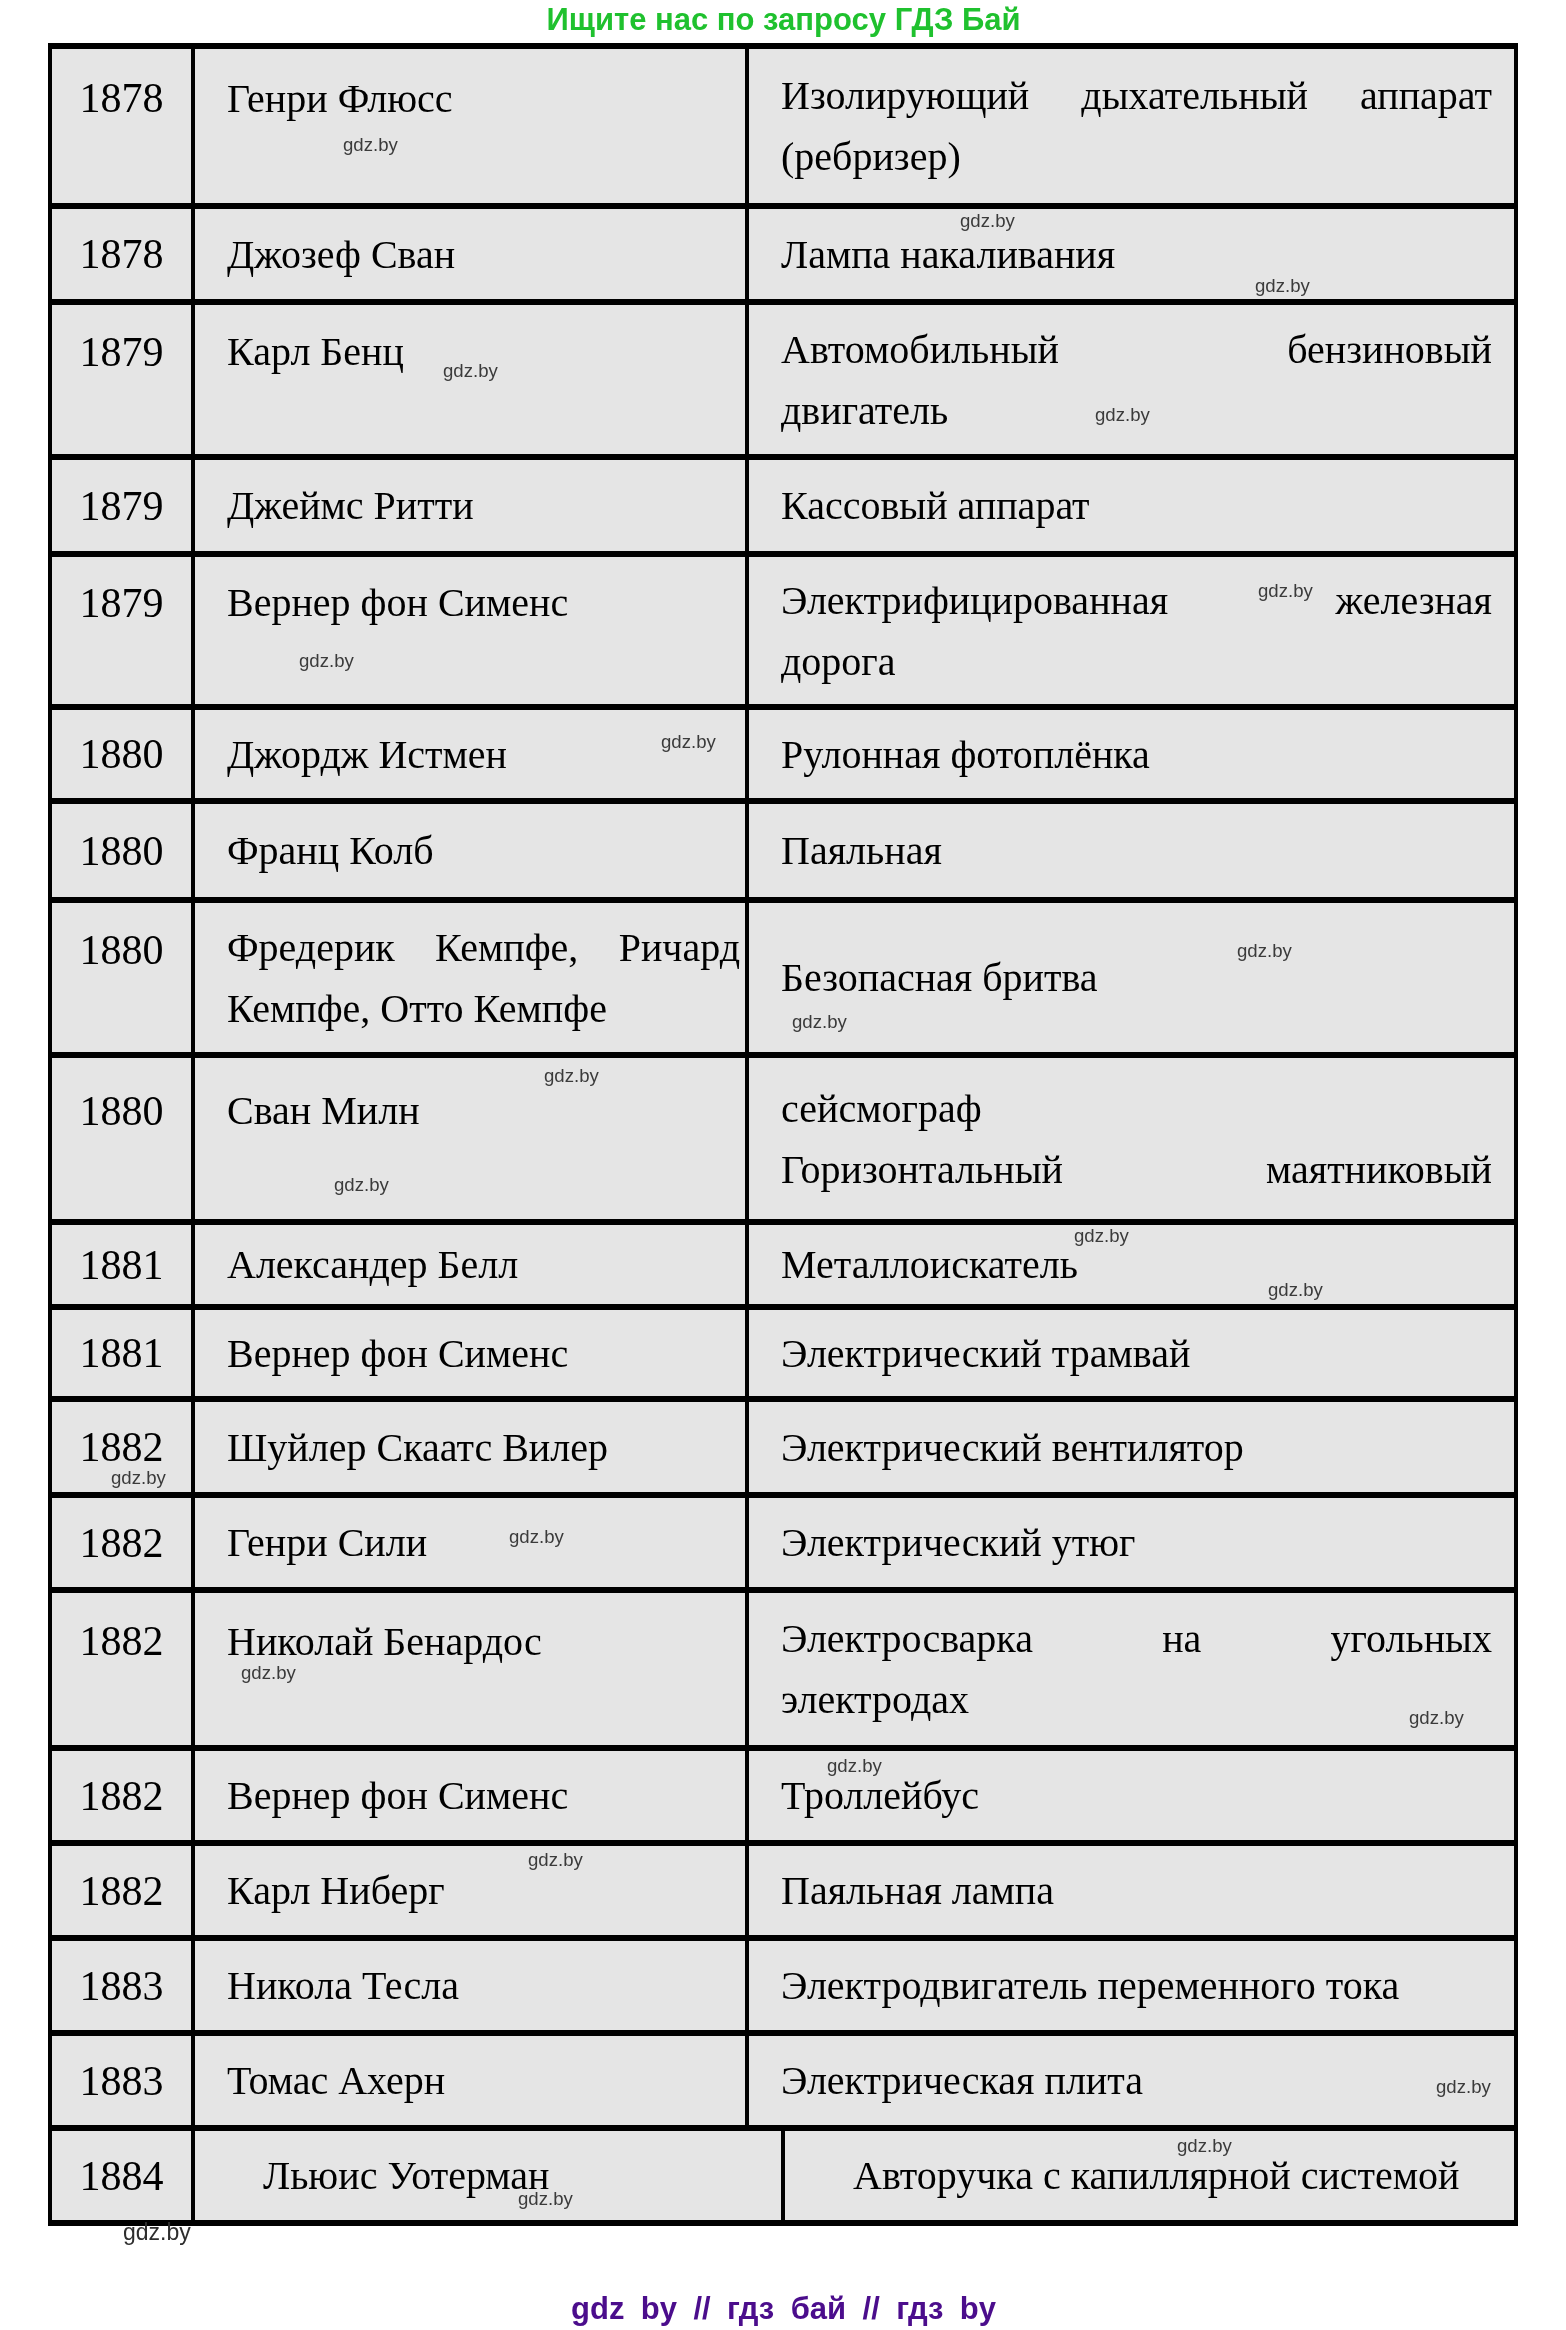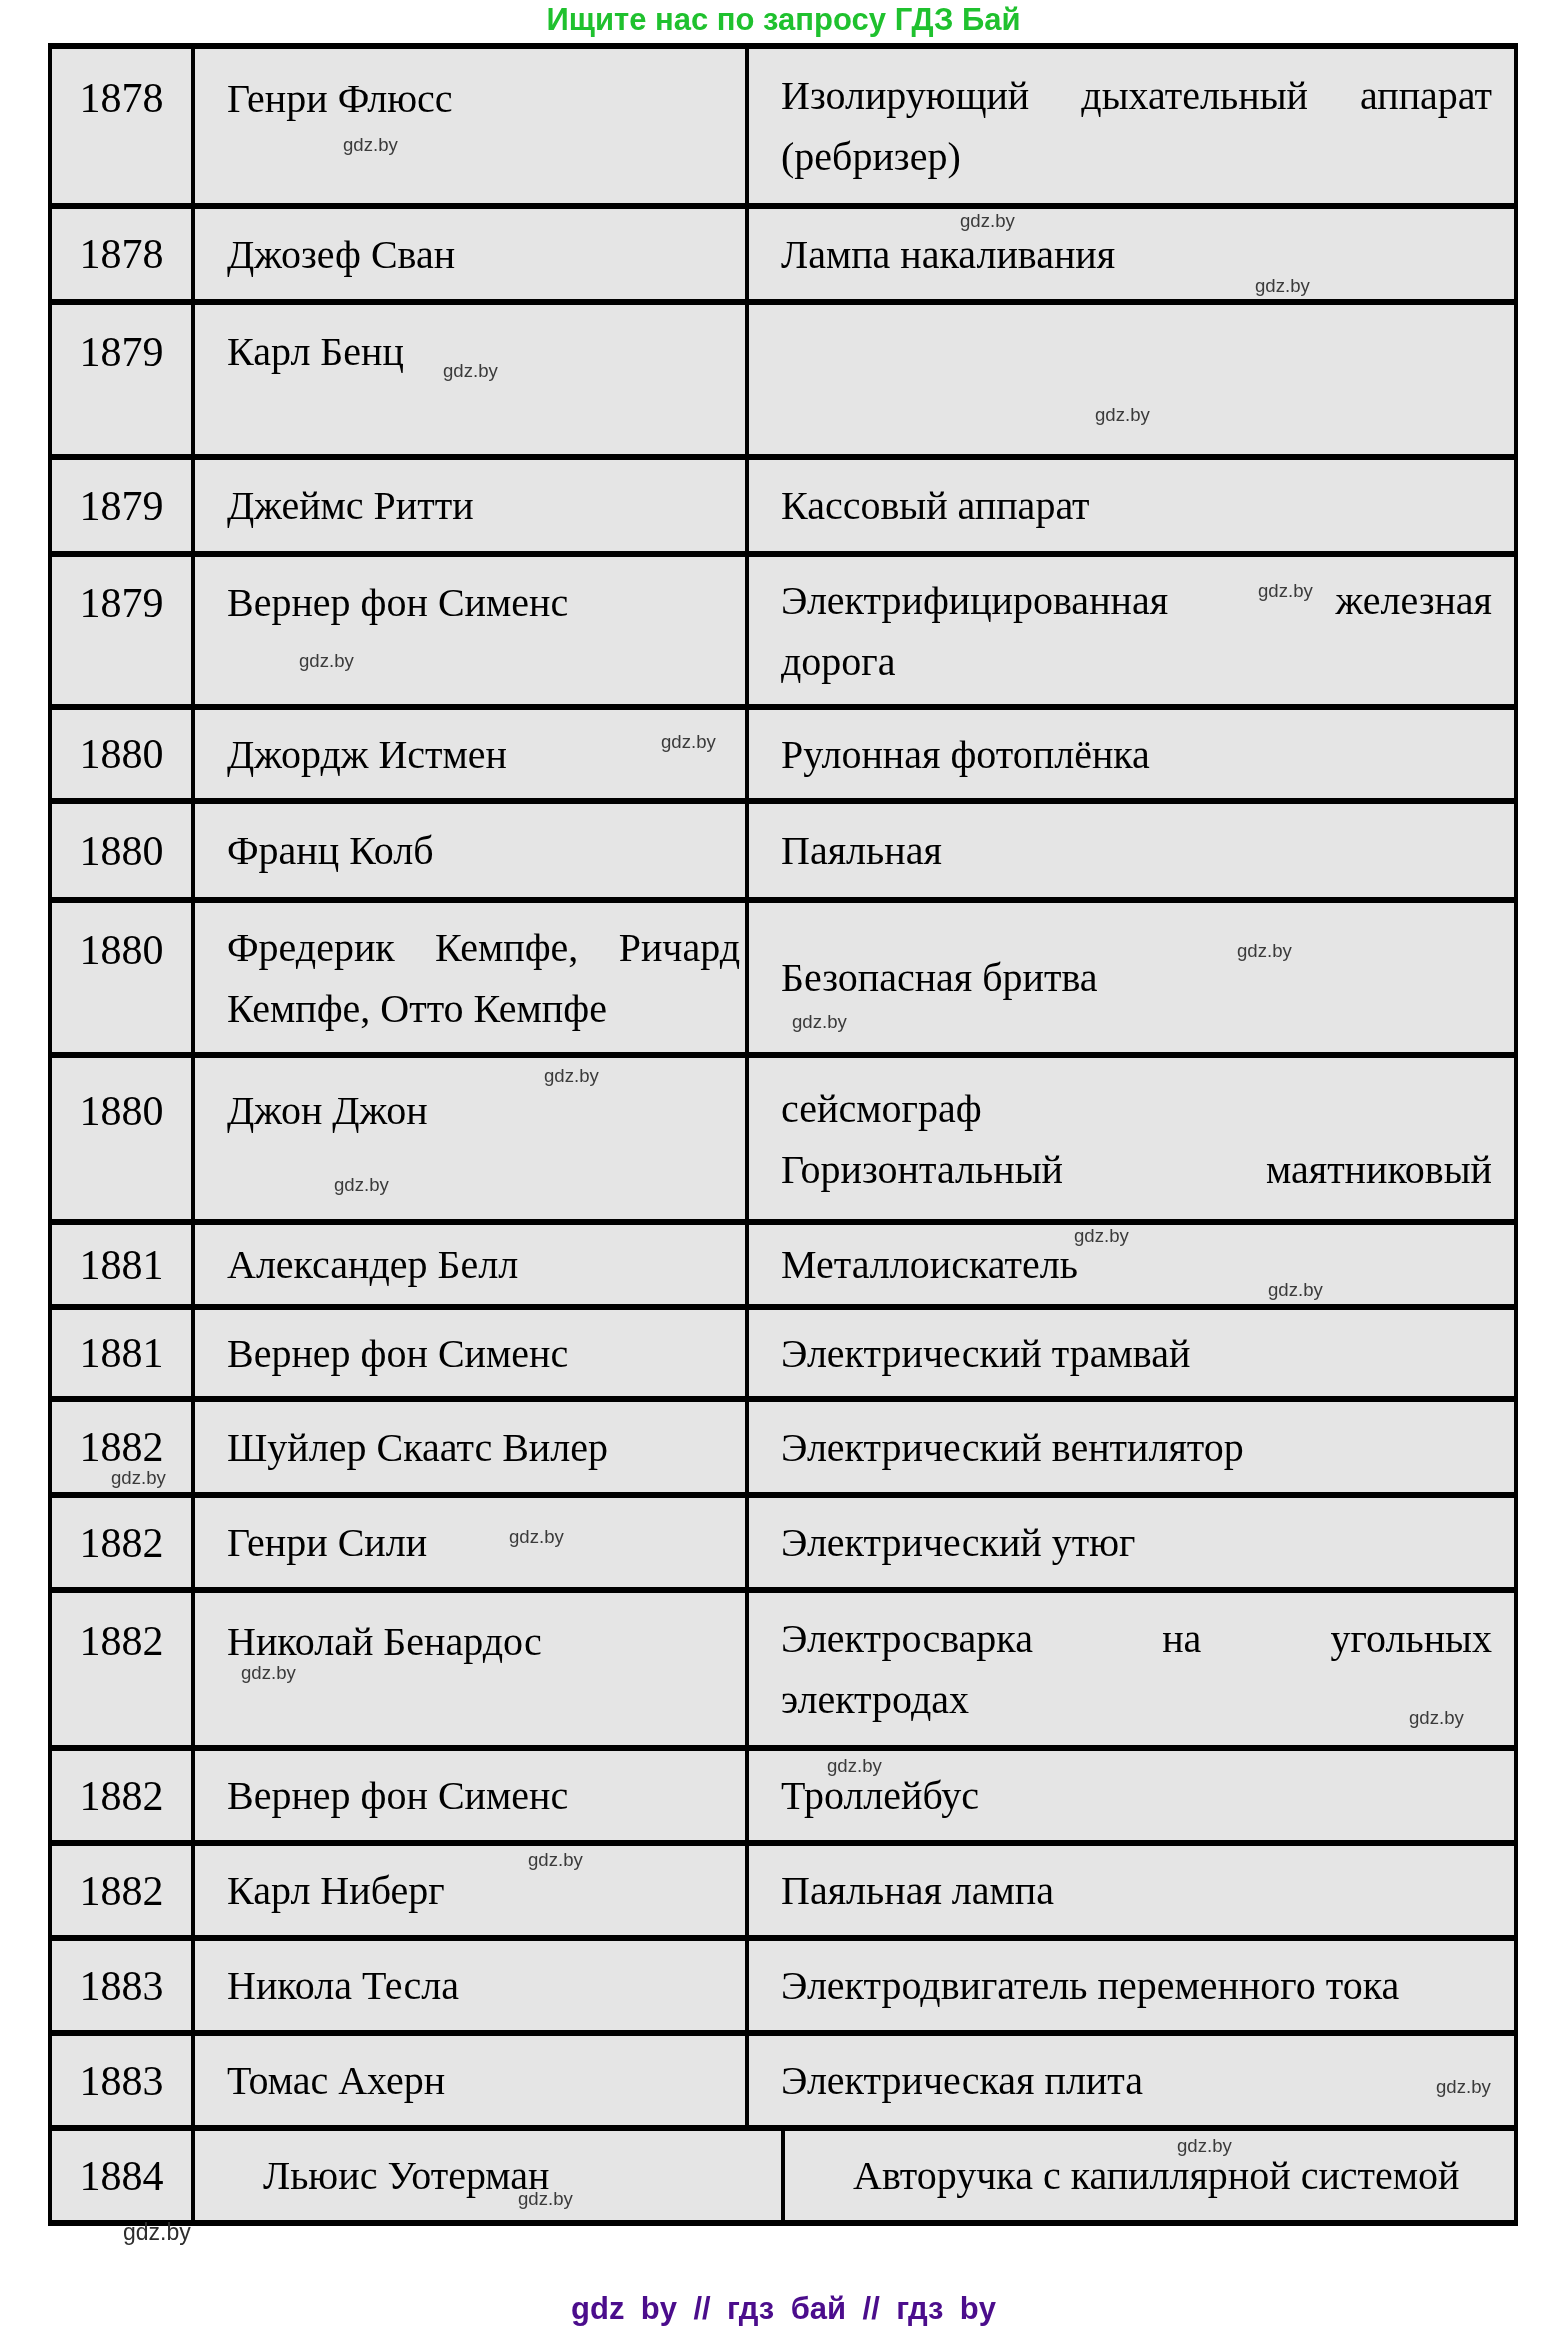--- a/index.html
+++ b/index.html
@@ -118,20 +118,24 @@
       <div class="cell cell-year">
         <div class="cell-text">1879</div>
       </div>
       <div class="cell cell-inventor">
         <div class="line-block single">
           <div class="line">Карл Бенц</div>
         </div>
         <div class="wm" style="left: 248px; top: 57px;">gdz.by</div>
       </div>
       <div class="cell cell-invention">
+        <div class="line-block">
+          <div class="line j">Автомобильный бензиновый</div>
+          <div class="line">двигатель</div>
+        </div>
         <div class="wm" style="left: 346px; top: 101px;">gdz.by</div>
       </div>
     </div>
     <div class="row" style="height: 97px;">
       <div class="cell cell-year">
         <div class="cell-text">1879</div>
       </div>
       <div class="cell cell-inventor">
         <div class="line-block single">
           <div class="line">Джеймс Ритти</div>
@@ -209,21 +213,21 @@
         <div class="wm" style="left: 488px; top: 39px;">gdz.by</div>
         <div class="wm" style="left: 43px; top: 110px;">gdz.by</div>
       </div>
     </div>
     <div class="row tall" style="height: 167px;">
       <div class="cell cell-year">
         <div class="cell-text">1880</div>
       </div>
       <div class="cell cell-inventor">
         <div class="line-block single">
-          <div class="line">Джон Джон</div>
+          <div class="line">Сван Милн</div>
         </div>
         <div class="wm" style="left: 349px; top: 9.3px;">gdz.by</div>
         <div class="wm" style="left: 139px; top: 118px;">gdz.by</div>
       </div>
       <div class="cell cell-invention">
         <div class="line-block">
           <div class="line">сейсмограф</div>
           <div class="line j">Горизонтальный маятниковый</div>
         </div>
       </div>

